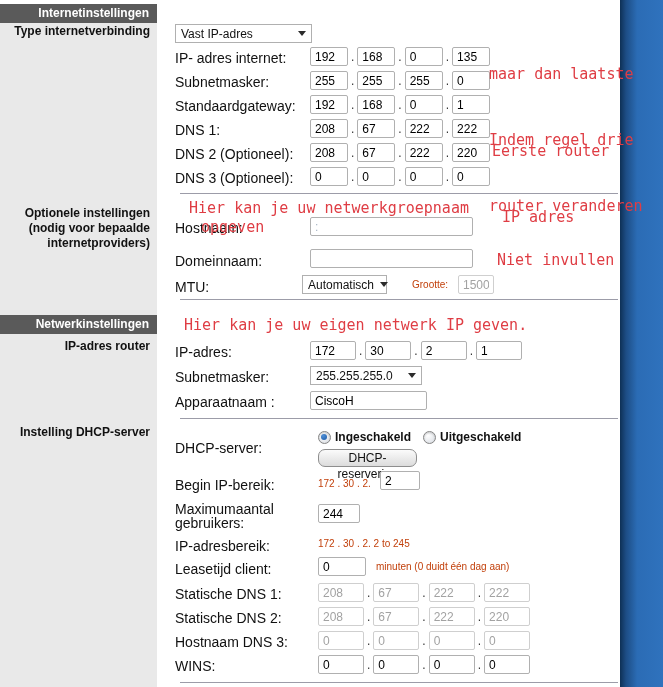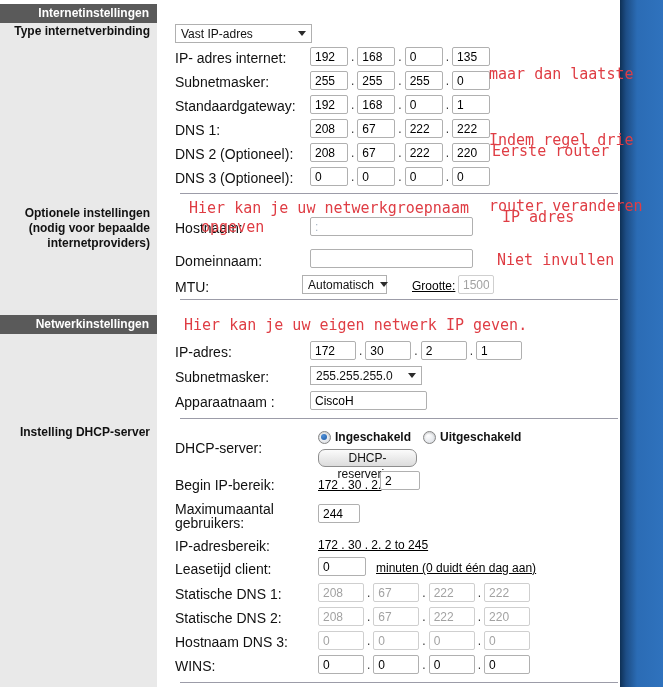--- a/index.html
+++ b/index.html
@@ -9,21 +9,21 @@
   .sidebar-bg{position:absolute;left:0;top:23px;width:157px;height:664px;background:#e9e9e9;}
   .secbar{position:absolute;left:0;width:149px;height:19px;padding-right:8px;background:#5a5a5a;
           color:#fff;font-size:12px;font-weight:bold;line-height:19px;text-align:right;}
   .sidelbl{position:absolute;left:0;width:150px;padding-right:7px;text-align:right;
            font-size:12px;font-weight:bold;color:#111;line-height:15px;}
   
   .bluestrip{position:absolute;left:620px;top:0;width:43px;height:687px;
              background:linear-gradient(to right,#0e3055 0%,#1d4d85 14%,#2b6cb5 40%,#2f72bd 100%);}
   
   .lbl{position:absolute;left:175px;font-size:14px;color:#111;white-space:nowrap;}
-  .stext{position:absolute;font-size:12px;color:#000000;white-space:nowrap;text-decoration:underline;}
+  .stext{position:absolute;font-size:10px;color:#c2410c;white-space:nowrap;}
   .tin{position:absolute;box-sizing:border-box;height:19px;border:1px solid #b0b0b0;border-radius:2px;
        font-family:"Liberation Sans",sans-serif;font-size:12px;padding:0 4px;color:#000;background:#fff;outline:none;}
   .tin.dis{color:#a2a2a2;border-color:#cfcfcf;}
   .tin.faint{color:#a9b6c6;}
   .octrow{position:absolute;display:flex;align-items:center;}
   .oct{box-sizing:content-box;width:28px;height:15px;border:1px solid #b0b0b0;border-radius:2px;
        padding:1px 4px;font-family:"Liberation Sans",sans-serif;font-size:12px;color:#000;outline:none;background:#fff;}
   .oct.wide{width:36px;}
   .oct.dis{color:#a2a2a2;border-color:#cfcfcf;}
   .dot{margin:0 3px;color:#333;font-size:12px;}
@@ -47,20 +47,21 @@
 
 <div id="screen">
 
   <div class="sidebar-bg"></div>
   <div class="secbar" style="top:4px">Internetinstellingen</div>
   <div class="secbar" style="top:315px">Netwerkinstellingen</div>
   <div class="sidelbl" style="top:24px">Type internetverbinding</div>
   <div class="sidelbl" style="top:206px">Optionele instellingen</div>
   <div class="sidelbl" style="top:221px">(nodig voor bepaalde</div>
   <div class="sidelbl" style="top:236px">internetproviders)</div>
+  <div class="sidelbl" style="top:339px">IP-adres router</div>
   <div class="sidelbl" style="top:425px">Instelling DHCP-server</div>
 
   <div class="bluestrip"></div>
 
   <div class="select" style="left:175px;top:24px;width:137px">
     <span>Vast IP-adres</span>
     <span class="arrow"></span>
   </div>
 
   <div class="lbl" style="top:50px">IP- adres internet:</div>

